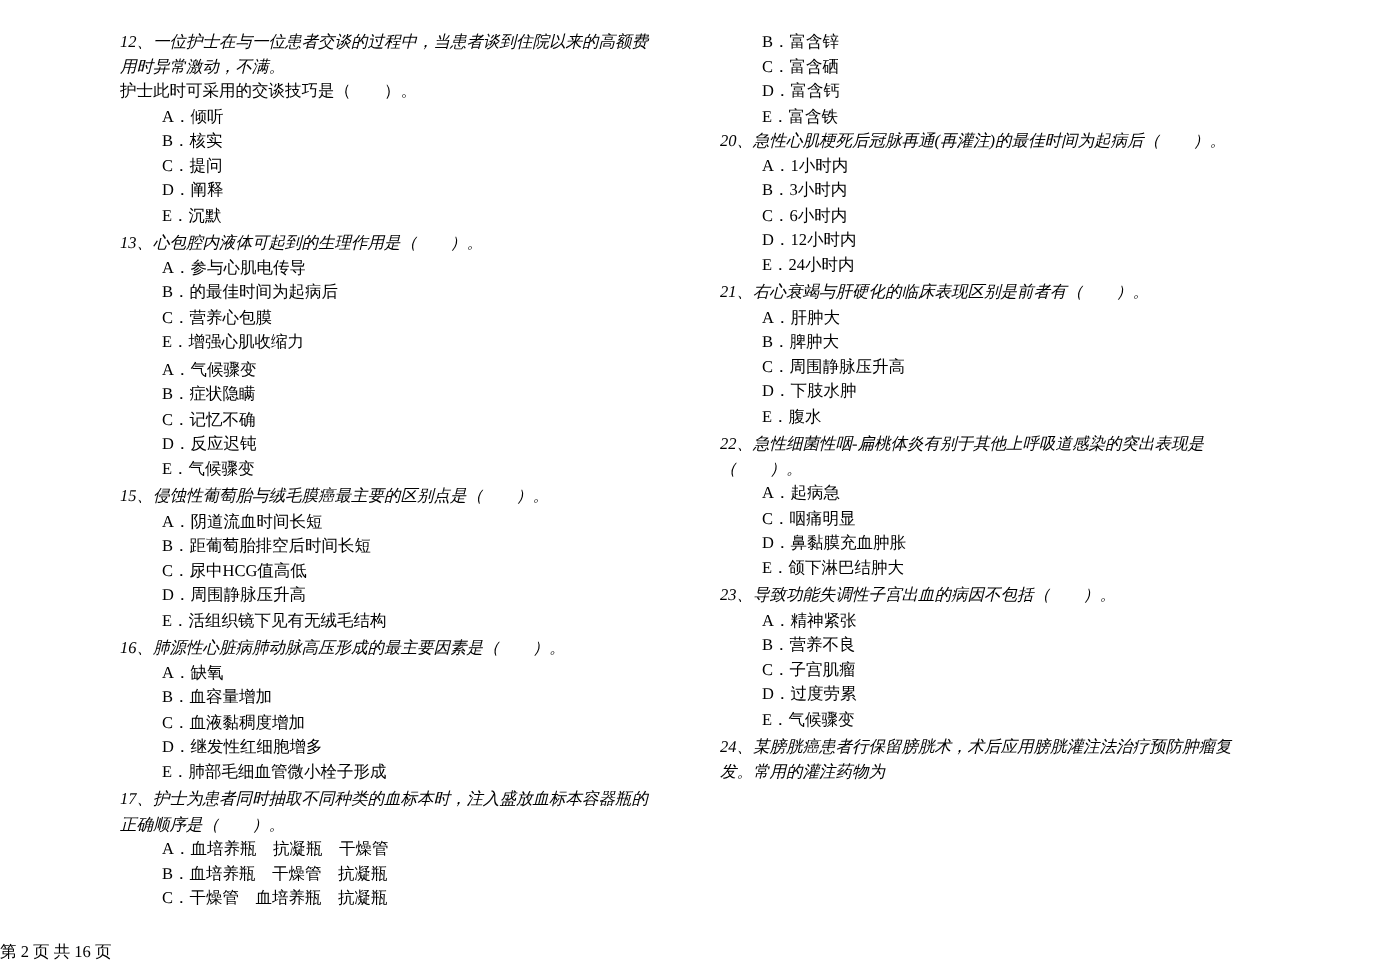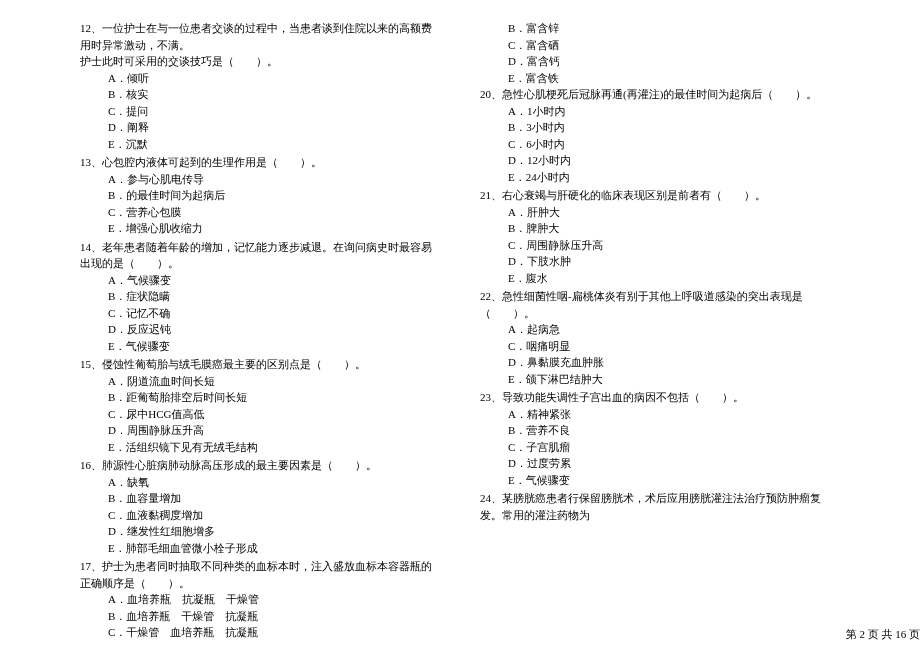--- a/index.html
+++ b/index.html
@@ -24,35 +24,36 @@
     .column-right {
       padding-left: 20px;
       padding-right: 0;
     }
     .question {
       margin-bottom: 2px;
       line-height: 1.5;
     }
     .q-text {
       display: block;
+      font-style: italic;
     }
     .q-continue {
       display: block;
       padding-left: 0;
     }
     .option {
       padding-left: 28px;
       line-height: 1.5;
     }
     .footer {
       position: absolute;
       bottom: 8px;
       left: 0;
       right: 0;
-      text-align: right;
+      text-align: left;
       font-size: 11px;
     }
   </style>
 </head>
 <body>
 
 <div class="page-container">
   <div class="column" id="left-col">
       <div class="question">
         <span class="q-text">12、一位护士在与一位患者交谈的过程中，当患者谈到住院以来的高额费用时异常激动，不满。</span>
@@ -64,21 +65,20 @@
         <div class="option">E．沉默</div>
       </div>
       <div class="question">
         <span class="q-text">13、心包腔内液体可起到的生理作用是（　　）。</span>
         <div class="option">A．参与心肌电传导</div>
         <div class="option">B．的最佳时间为起病后</div>
         <div class="option">C．营养心包膜</div>
         <div class="option">E．增强心肌收缩力</div>
       </div>
       <div class="question">
-        <span class="q-text">14、老年患者随着年龄的增加，记忆能力逐步减退。在询问病史时最容易出现的是（　　）。</span>
         <div class="option">A．气候骤变</div>
         <div class="option">B．症状隐瞒</div>
         <div class="option">C．记忆不确</div>
         <div class="option">D．反应迟钝</div>
         <div class="option">E．气候骤变</div>
       </div>
       <div class="question">
         <span class="q-text">15、侵蚀性葡萄胎与绒毛膜癌最主要的区别点是（　　）。</span>
         <div class="option">A．阴道流血时间长短</div>
         <div class="option">B．距葡萄胎排空后时间长短</div>

